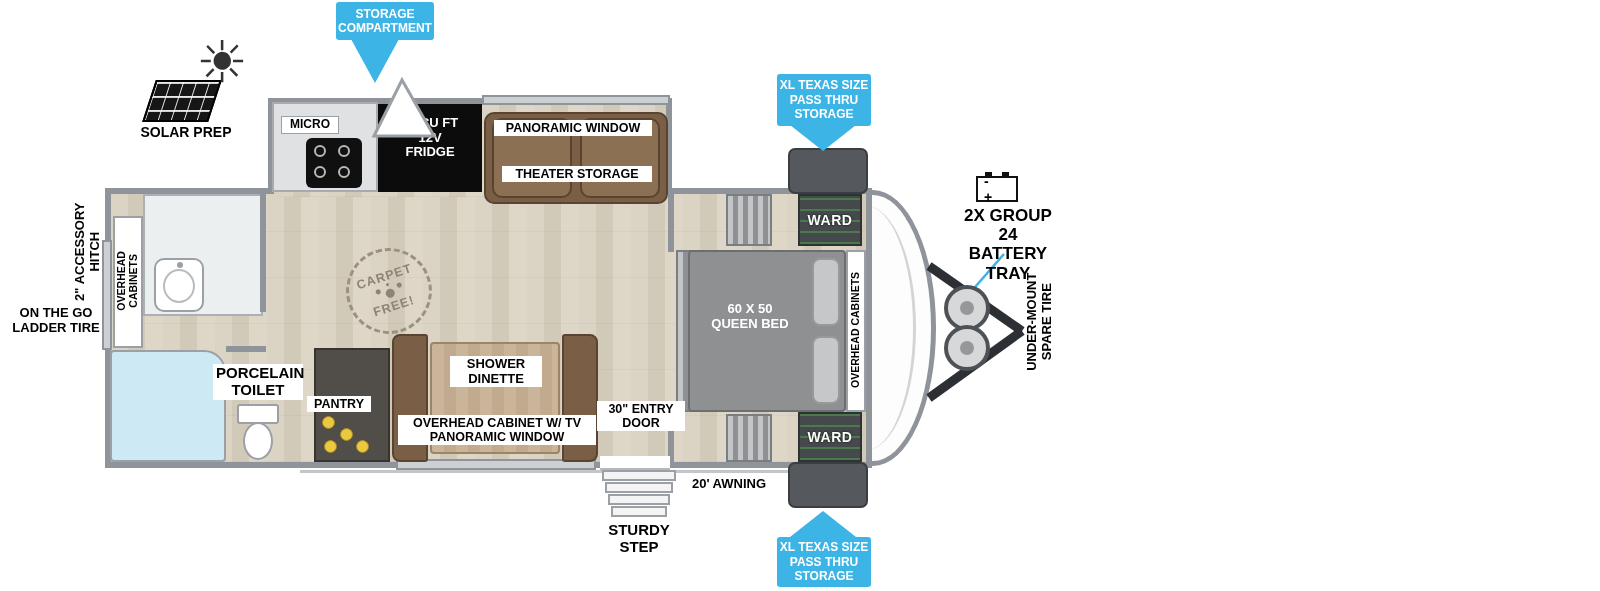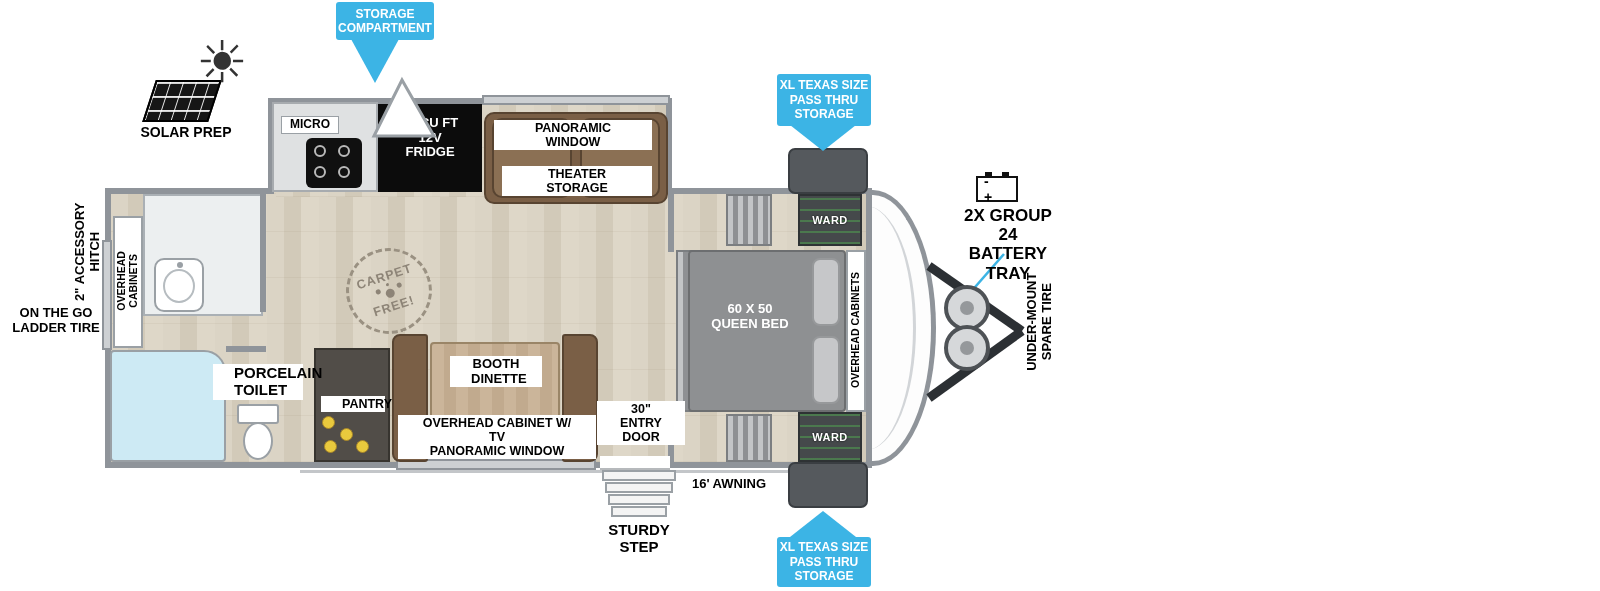--- a/index.html
+++ b/index.html
@@ -1,39 +1,39 @@
 <!DOCTYPE html>
 <html><head>
 <meta charset="utf-8">
 <style>
   * { box-sizing: border-box; margin: 0; padding: 0; }
   body { background: #fff; font-family: "Liberation Sans", "DejaVu Sans", sans-serif; }
   #plan { position: relative; width: 1600px; height: 591px; background: #fff; overflow: hidden; }
   .abs { position: absolute; }
   .lbl { position: absolute; white-space: pre-line; text-align: center; font-weight: bold;
          color: #000; line-height: 1.13; z-index: 6; }
-  .tag { background: #fff; padding: 1px 21px; }
+  .tag { background: #fff; padding: 1px 3px; }
   .wood { background:
       repeating-linear-gradient(0deg, rgba(120,100,70,.07) 0 1px, transparent 1px 46px),
       repeating-linear-gradient(90deg, #dbd4c5 0 17px, #d2cab9 17px 34px, #ded7c8 34px 52px); }
   .wall { border: 6px solid #8f949a; }
   .stripes { background: repeating-linear-gradient(90deg,#c3c5c7 0 5px,#8e9093 5px 10px);
              border: 2px solid #7b7e81; }
   .blue-box { background: #3cb4e5; color: #fff; position: absolute; z-index: 7; border-radius: 3px;
               display: flex; align-items: center; justify-content: center; text-align: center;
               font-weight: bold; white-space: pre-line; line-height: 1.2; font-size: 12px; }
   .tri { position: absolute; width: 0; height: 0; z-index: 7; }
   .vtext { transform: rotate(-90deg); }
   .passthru { position: absolute; width: 80px; height: 46px; background: #55595d;
               border: 2px solid #3a3e42; border-radius: 7px; z-index: 5; }
   .window { position: absolute; background: #cdd0d3; border: 2px solid #8f949a; z-index: 3; }
   .seat { position: absolute; background: #8b7054; border: 2px solid #584431; border-radius: 10px; z-index: 4; }
   .bench { position: absolute; background: #7a5f46; border: 2px solid #584431; z-index: 4; }
   .ward { position: absolute; z-index: 4; display: flex; align-items: center; justify-content: center;
-          color: #fff; font-weight: bold; font-size: 11px; letter-spacing: .5px; text-shadow: 0 0 2px #000;
+          color: #fff; font-weight: bold; font-size: 14px; letter-spacing: .5px; text-shadow: 0 0 2px #000;
           background: repeating-linear-gradient(0deg, rgba(80,160,80,.55) 0 2px, transparent 2px 11px), #45494b;
           border: 2px solid #2e3234; }
   .step-bar { position: absolute; background: #f4f4f4; border: 2px solid #9aa0a5; z-index: 6; }
   .jar { position: absolute; width: 13px; height: 13px; border-radius: 50%; background: #e9c93d;
          border: 1px solid #a8862a; z-index: 5; }
   .burner { position: absolute; width: 12px; height: 12px; border-radius: 50%;
             background: #111; border: 2px solid #b9b9b9; }
   .paw { width: 9px; height: 9px; background: #8d8477; border-radius: 50%;
          box-shadow: -11px -5px 0 -2px #8d8477, 11px -5px 0 -2px #8d8477, 0 -9px 0 -3px #8d8477;
          margin: 6px 0 2px; }
@@ -101,41 +101,41 @@
     <div>CARPET</div>
     <div class="paw"></div>
     <div>FREE!</div>
   </div>
 
   <div class="abs" style="left:314px;top:348px;width:76px;height:114px;background:#514d48;border:2px solid #37342f;z-index:4;"></div>
   <span class="jar" style="left:322px;top:416px;"></span>
   <span class="jar" style="left:340px;top:428px;"></span>
   <span class="jar" style="left:324px;top:440px;"></span>
   <span class="jar" style="left:356px;top:440px;"></span>
-  <div class="lbl tag" style="left:321px;top:396px;width:64px;font-size:12.5px;">PANTRY</div>
+  <div class="lbl tag" style="left:307px;top:396px;width:64px;font-size:12.5px;">PANTRY</div>
 
   <div class="bench" style="left:392px;top:334px;width:36px;height:128px;border-radius:8px 3px 3px 8px;"></div>
   <div class="bench" style="left:562px;top:334px;width:36px;height:128px;border-radius:3px 8px 8px 3px;"></div>
   <div class="abs" style="left:430px;top:342px;width:130px;height:112px;background:repeating-linear-gradient(90deg,#cbb59a 0 12px,#c1aa8e 12px 24px);border:2px solid #9a8567;border-radius:4px;z-index:4;"></div>
-  <div class="lbl tag" style="left:450px;top:356px;width:92px;font-size:13px;">BOOTH
+  <div class="lbl tag" style="left:450px;top:356px;width:92px;font-size:13px;">SHOWER
 DINETTE</div>
   <div class="lbl tag" style="left:398px;top:415px;width:198px;font-size:12.5px;">OVERHEAD CABINET W/ TV
 PANORAMIC WINDOW</div>
 
   <div class="abs" style="left:600px;top:456px;width:70px;height:14px;background:#fff;border-bottom:2px solid #b6b9bc;z-index:4;"></div>
   <div class="lbl tag" style="left:597px;top:401px;width:88px;font-size:12.5px;">30" ENTRY
 DOOR</div>
   <div class="abs" style="left:300px;top:470px;width:556px;height:3px;background:#c3c6c9;z-index:2;"></div>
   <div class="step-bar" style="left:602px;top:470px;width:74px;height:11px;"></div>
   <div class="step-bar" style="left:605px;top:482px;width:68px;height:11px;"></div>
   <div class="step-bar" style="left:608px;top:494px;width:62px;height:11px;"></div>
   <div class="step-bar" style="left:611px;top:506px;width:56px;height:11px;"></div>
   <div class="lbl" style="left:604px;top:522px;width:70px;font-size:15px;">STURDY
 STEP</div>
-  <div class="lbl" style="left:684px;top:477px;width:90px;font-size:13px;">16' AWNING</div>
+  <div class="lbl" style="left:684px;top:477px;width:90px;font-size:13px;">20' AWNING</div>
 
   <div class="abs stripes" style="left:726px;top:194px;width:46px;height:52px;z-index:4;"></div>
   <div class="abs stripes" style="left:726px;top:414px;width:46px;height:48px;z-index:4;"></div>
   <div class="abs stripes" style="left:676px;top:250px;width:20px;height:162px;z-index:4;"></div>
 
   <div class="ward" style="left:798px;top:194px;width:64px;height:52px;">
     <span>WARD</span>
   </div>
   <div class="ward" style="left:798px;top:412px;width:64px;height:50px;">
     <span>WARD</span>

